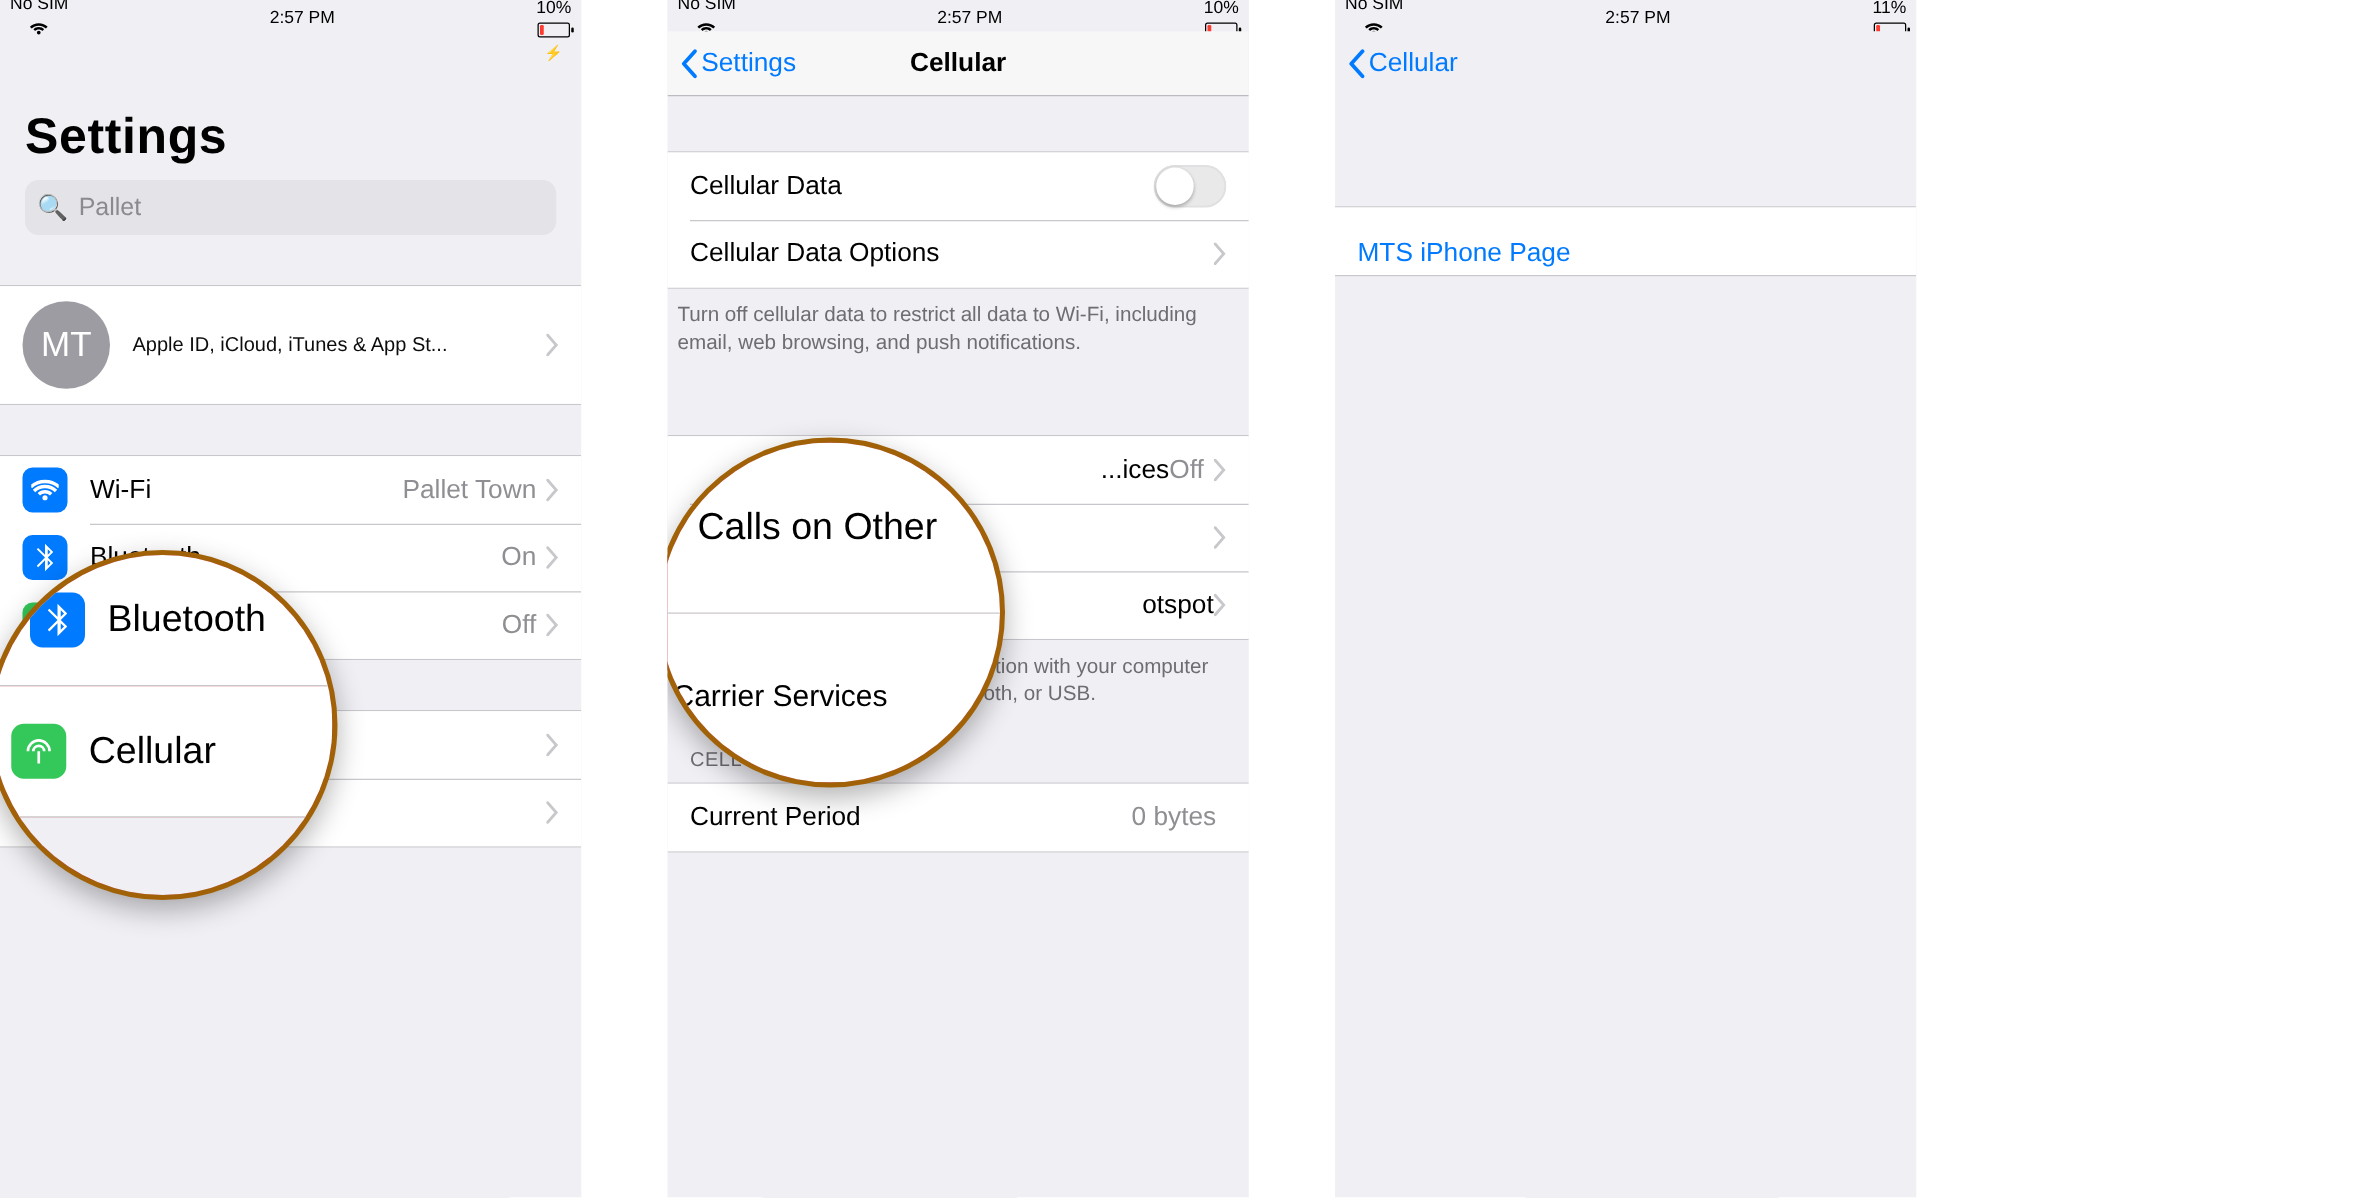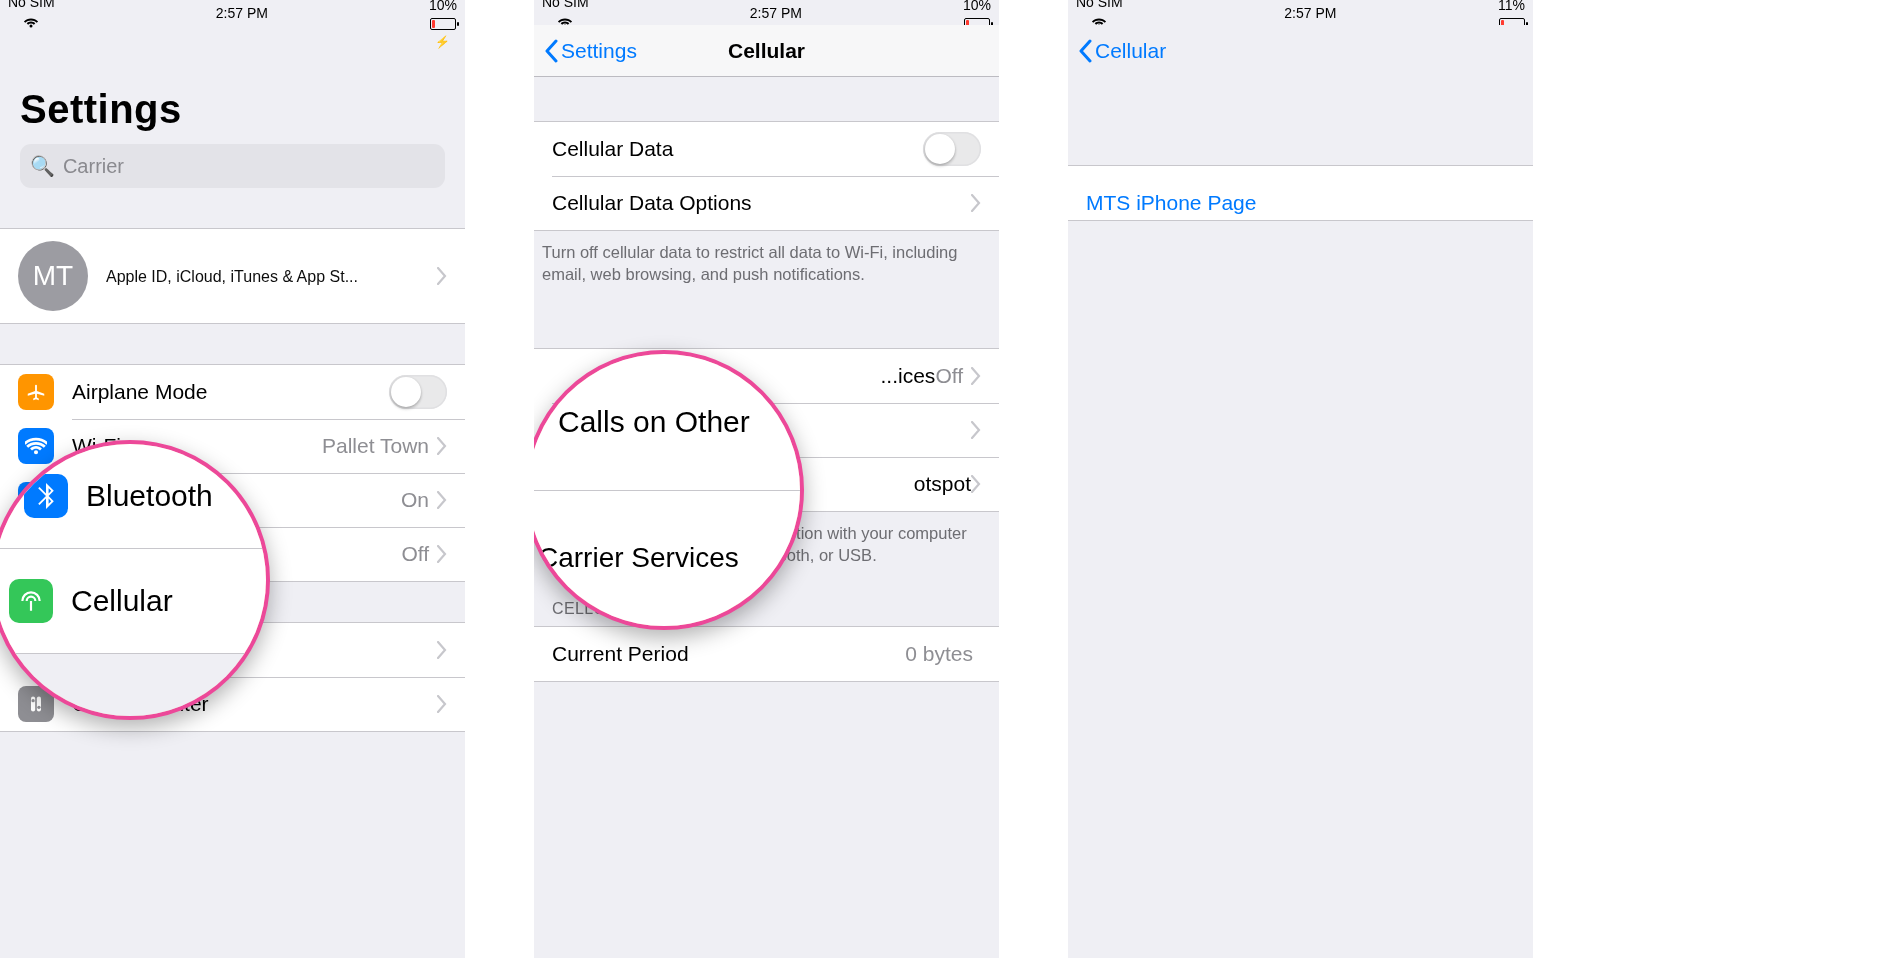--- a/index.html
+++ b/index.html
@@ -155,23 +155,23 @@
     color: #6d6d72;
     letter-spacing: .4px;
   }
 
   
 
   
   .magnifier {
     position: absolute;
     border-radius: 50%;
-    border: 4px solid #ec4899;
+    border: 4px solid #a16207;
     box-shadow: 0 8px 22px rgba(0,0,0,.30), inset 0 0 20px rgba(0,0,0,.05);
-    background: #fca5a5;
+    background: #b91c1c;
     overflow: hidden;
     z-index: 10;
   }
   .mag-inner {
     position: absolute; top:0; left:0; width:100%; height:100%;
     display:flex; flex-direction:column;
   }
   .mrow {
     display:flex; align-items:center;
     font-size: 30px;
@@ -212,21 +212,21 @@
           <span class="batt-fill"></span>
         </span>
       <span class="bolt">⚡</span>
     </div>
   </div>
 
   <div class="large-title-area">
     <div class="large-title">Settings</div>
     <div class="search-field">
       <span class="mag">🔍</span>
-      <span class="search-ph">Carrier</span>
+      <span class="search-ph">Pallet</span>
     </div>
   </div>
 
   <div style="height:30px"></div>
 
   <div class="cell-group">
     <div class="cell account-cell">
       <div class="avatar">MT</div>
       <div class="flex-col">
         <span class="services">Apple ID, iCloud, iTunes &amp; App St...</span>
@@ -235,31 +235,20 @@
           <svg viewBox="0 0 10 18">
             <path d="M1 1l7 8-7 8" fill="none" stroke="#c7c7cc" stroke-width="2.2" stroke-linecap="round"></path>
           </svg>
         </span>
     </div>
   </div>
 
   <div class="group-gap"></div>
 
   <div class="cell-group">
-    <div class="cell">
-      <div class="app-icon ic-orange">
-        <svg class="plane-svg" viewBox="0 0 24 24">
-            <path fill="#fff" d="M21 14l-8-3V5a1 1 0 10-2 0v6l-8 3v2l8-2v4l-2 1v2l3-1 3 1v-2l-2-1v-4l8 2z"></path>
-          </svg>
-      </div>
-      <span class="label">Airplane Mode</span>
-      <div class="ios-switch">
-          <div class="knob"></div>
-        </div>
-    </div>
     <div class="cell">
       <div class="app-icon ic-blue">
         <svg width="22" height="22" viewBox="0 0 16 14">
             <path fill="#fff" d="M8 12a1.5 1.5 0 100 3 1.5 1.5 0 000-3zm0-3c-1.7 0-3.2.7-4.3 1.8l1.4 1.4C5.9 11.4 6.9 11 8 11s2.1.4 2.9 1.2l1.4-1.4C11.2 9.7 9.7 9 8 9zm0-3C5.2 6 2.7 7.1.9 8.9l1.4 1.4C3.8 8.8 5.8 8 8 8s4.2.8 5.7 2.3l1.4-1.4C13.3 7.1 10.8 6 8 6zm0-3C4.3 3 1.1 4.5-1 6.6l1.4 1.4C2.5 5.9 5.1 5 8 5s5.5.9 7.6 3l1.4-1.4C14.9 4.5 11.7 3 8 3z" transform="translate(0 -2)"></path>
           </svg>
       </div>
       <span class="label">Wi-Fi</span>
       <span class="value">Pallet Town</span>
       <span class="chev">
           <svg viewBox="0 0 10 18">
@@ -444,21 +433,21 @@
       <span class="label">Current Period</span>
       <span class="value">0 bytes</span>
     </div>
   </div>
 
   <div class="magnifier" style="left:-10px; top:350px; width:280px; height:280px;">
     <div class="mag-inner">
       <div class="mrow" style="font-size:30px; justify-content:flex-start; padding-left:30px">
         <span>Calls on Other</span>
       </div>
-      <div class="mrow" style="font-size:28px; padding-left:10px">
+      <div class="mrow" style="font-size:24px; padding-left:10px">
         <span>Carrier Services</span>
       </div>
     </div>
   </div>
 </div>
 
 <div class="phone phone3">
 
   <div class="status-bar">
     <div class="status-left">

